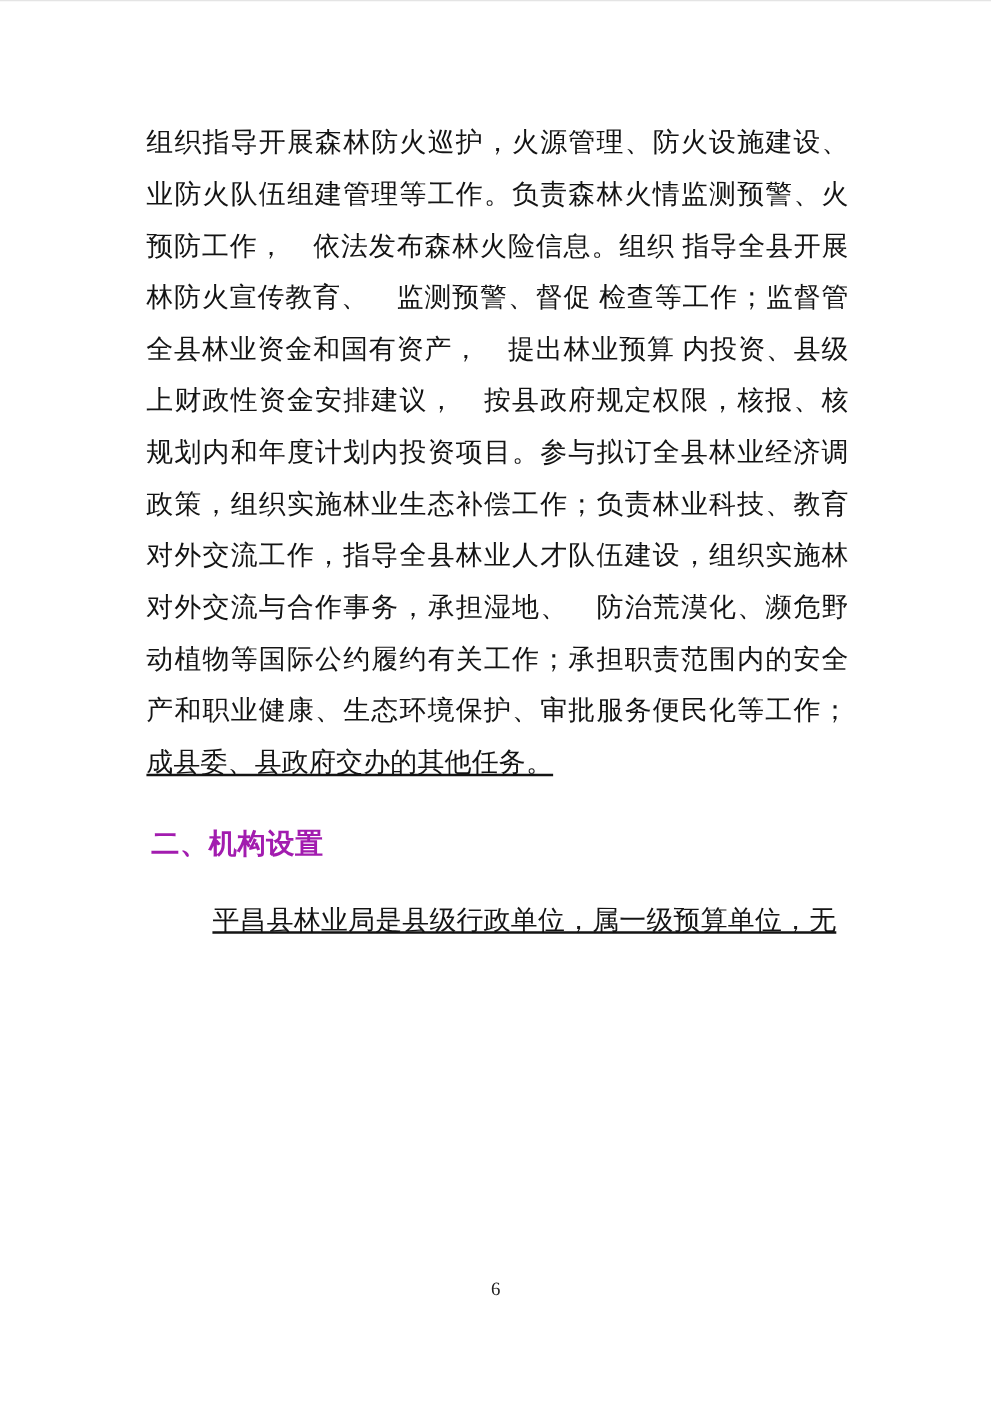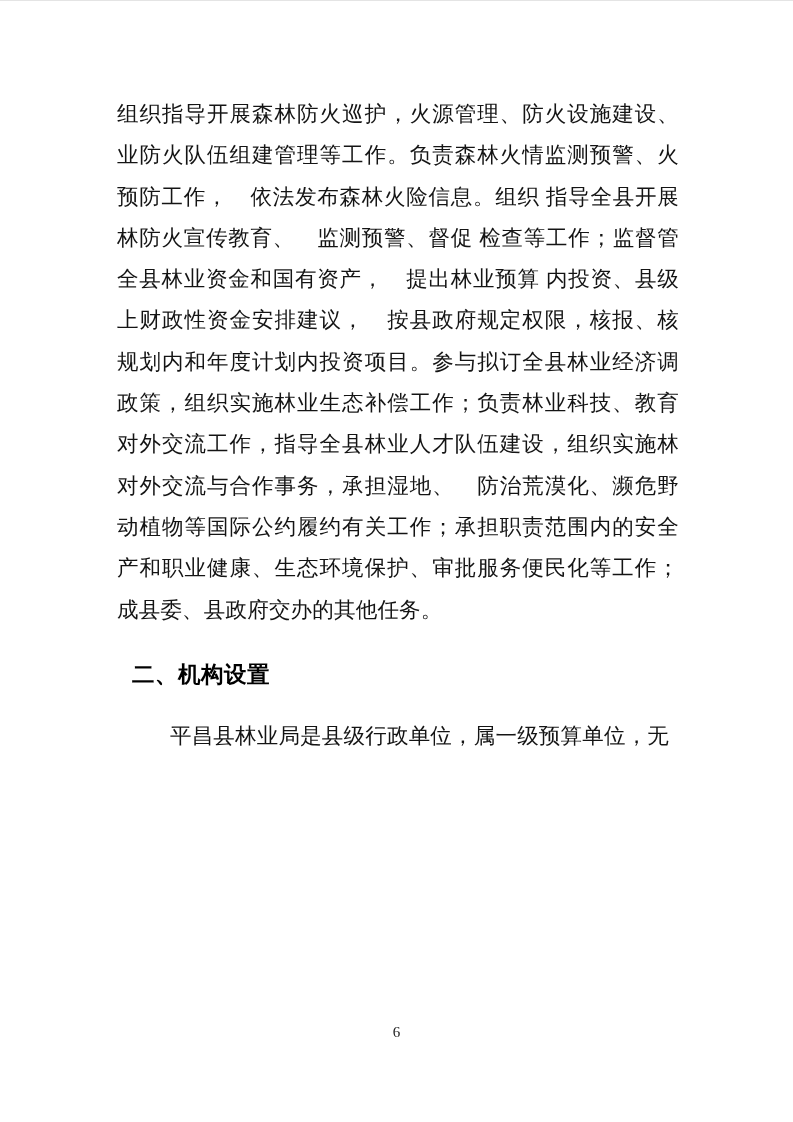--- a/index.html
+++ b/index.html
@@ -32,31 +32,32 @@
     line-height: 41.3px;
     height: 41.3px;
     text-align: justify;
     text-align-last: justify;
     letter-spacing: 0.2px;
     overflow: hidden;
   }
   .para .doc-line:last-child {
     text-align: center;
     text-align-last: left;
+    text-decoration: underline;
   }
   .para-indent .doc-line:first-child {
     text-indent: 2em;
   }
   .section-heading {
-    margin: 23px 0 0 15px;
+    margin: 23px 0 0 4px;
     font-family: "Liberation Sans", "DejaVu Sans", sans-serif;
     font-weight: 700;
     font-size: 22.5px;
     line-height: 42px;
-    color: #000000;
+    color: #a21caf;
     letter-spacing: 0.5px;
   }
   .para-org {
     margin-top: 20px;
   }
   .page-number {
     position: absolute;
     top: 1020px;
     left: 0;
     width: 100%;

